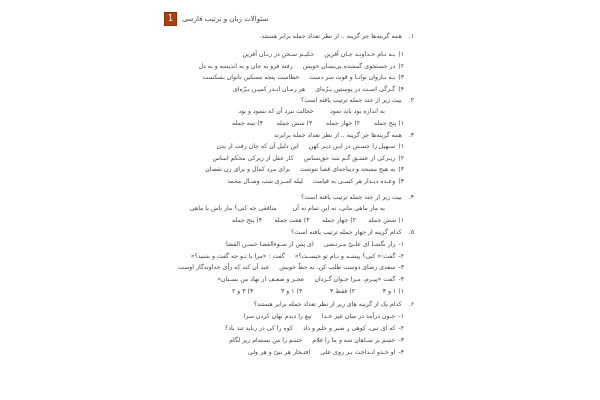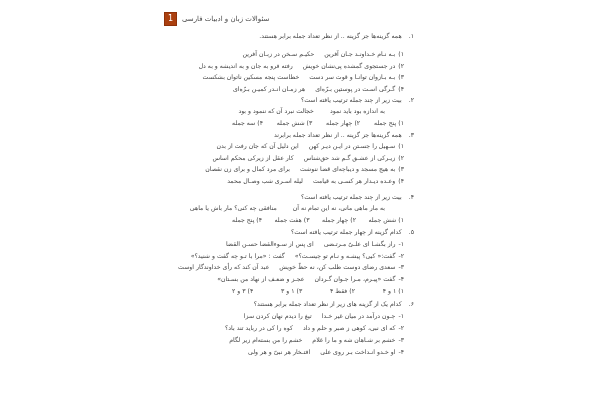--- a/index.html
+++ b/index.html
@@ -22,21 +22,21 @@
            color:#454545;letter-spacing:-0.1px}
   .choice{display:flex;direction:rtl;gap:2px}
 </style>
 </head>
 <body>
 
 <div class="page">
 
   <div class="header">
     <div class="badge">1</div>
-    <div class="title">سئوالات زبان و ادبیات فارسی</div>
+    <div class="title">سئوالات زبان و ترتیب فارسی</div>
   </div>
 
   <div class="ln stmt" style="top:32px">
     <span class="qn">۱.</span>
     <span>همه گزینه‌ها جز گزینه .. از نظر تعداد جمله برابر هستند.</span>
   </div>
   <div class="optline" style="top:50px">
     <span class="hem">
       <span>۱)</span>
       <span>بـه نـام خـداونـد جـان آفرین</span>

